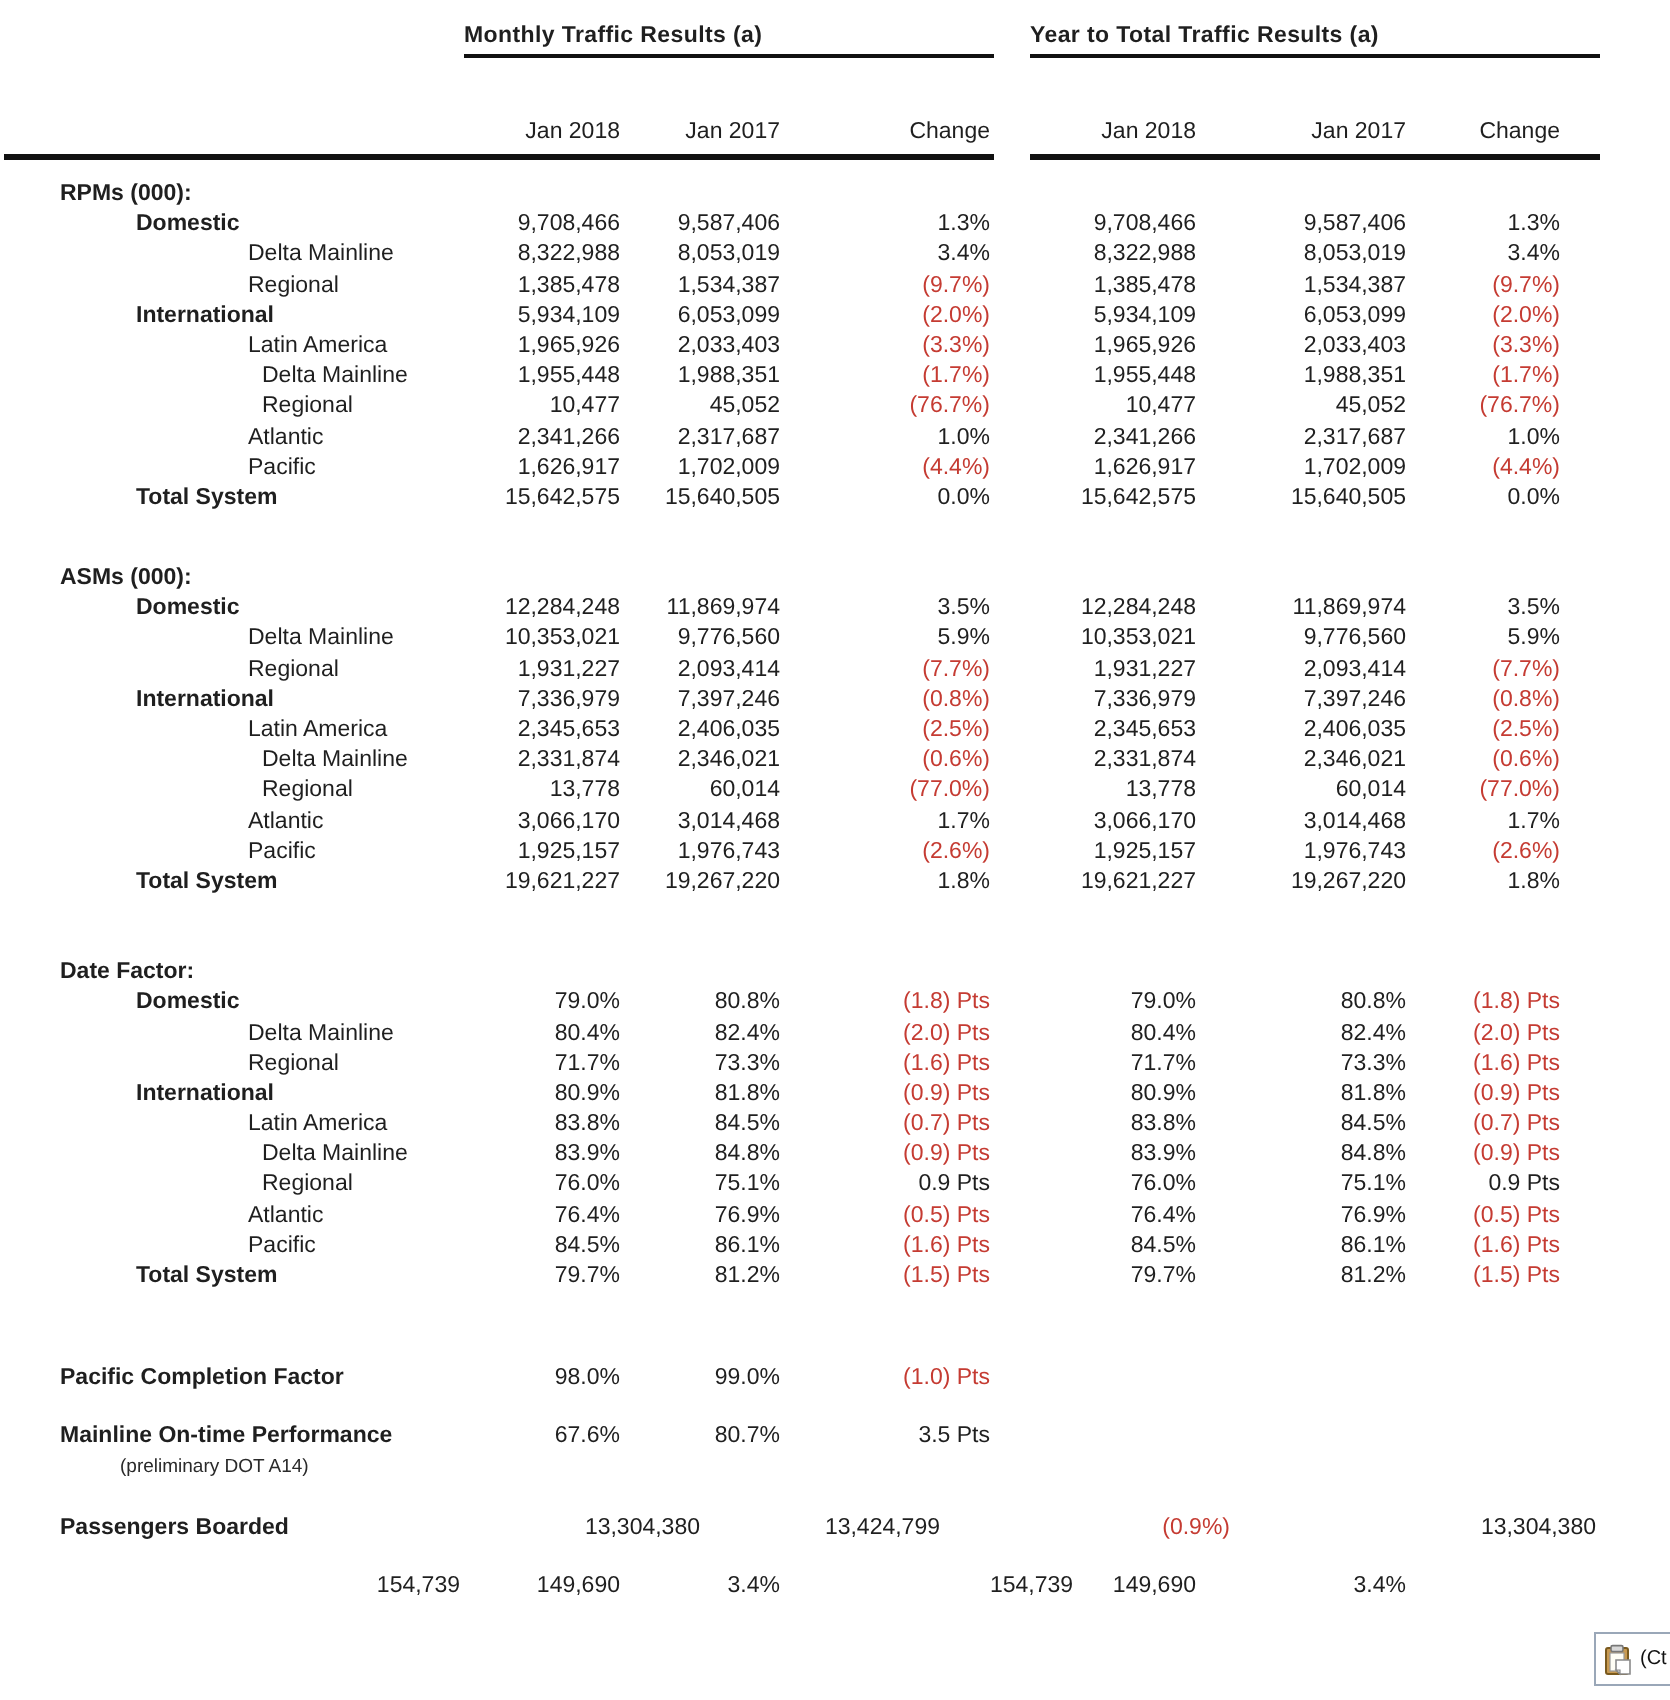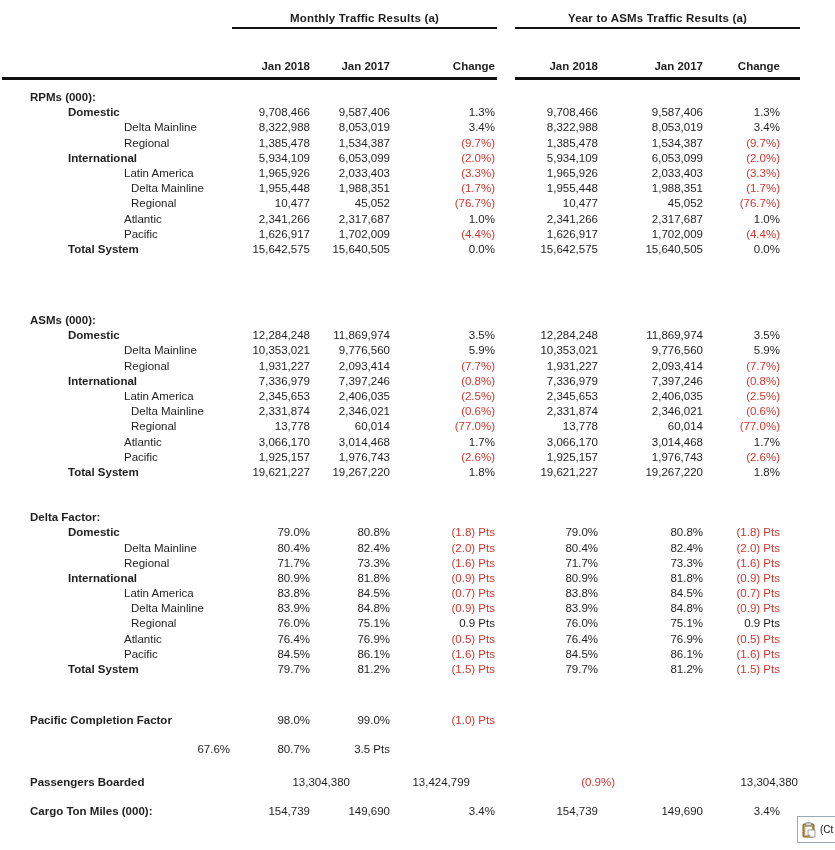--- a/index.html
+++ b/index.html
@@ -3,21 +3,21 @@
 <meta charset="utf-8">
 <style>
   html,body{margin:0;padding:0;background:#fff;}
   .page{
     position:relative; width:835px; height:850px; overflow:hidden;
     background:#fff; font-family:"Liberation Sans", sans-serif;
     color:var(--txt,#1f1f1f); font-size:11.5px;
   }
   
   .group-title{
-    position:absolute; top:12px; text-align:center; font-weight:bold;
+    position:absolute; top:12px; text-align:left; font-weight:bold;
     padding-bottom:3px; border-bottom:2px solid #111; letter-spacing:.2px;
   }
   .group-title.monthly{left:232px; width:265px;}
   .group-title.ytd{left:515px; width:285px;}
   
   .row{
     display:grid;
     grid-template-columns:230px 80px 80px 105px 22px 81px 105px 77px;
     height:15.2px; line-height:15.2px; align-items:start;
   }
@@ -26,47 +26,47 @@
   .c.n{text-align:right;}
   .c.label{text-align:left;}
   .neg{color:var(--neg,#c53b32);}
   .sec-title{font-weight:bold; padding-left:30px;}
   .ind1{padding-left:68px; font-weight:bold;}
   .ind2{padding-left:124px;}
   .ind3{padding-left:131px;}
   .metric-label{font-weight:bold; padding-left:30px; line-height:15.2px;}
   .metric-sub{font-weight:normal; font-size:9.5px; padding-left:60px; line-height:13px; color:#2a2a2a;}
   
-  .colhead{position:absolute; top:59px; left:0; font-weight:bold;}
+  .colhead{position:absolute; top:59px; left:0; font-weight:normal;}
   .rule{position:absolute; height:2px; background:#111;}
   .rule.left{top:77px; left:2px; width:495px; height:3px;}
   .rule.right{top:77px; left:515px; width:285px; height:3px;}
   
   .body-wrap{position:absolute; top:90px; left:0; width:835px;}
   .section{margin:0;}
   .section.s1{margin-top:0;}
-  .section.s2{margin-top:56px;}
+  .section.s2{margin-top:25px;}
   .section.s3{margin-top:30px;}
   .footnote{margin-top:13px; padding-left:30px; font-size:9.5px; color:#222;}
   .footnote sup{font-weight:bold; font-size:7.5px;}
   
   .paste-btn{
     position:absolute; left:797px; top:816px; width:60px; height:27px;
     background:#fff; border:1px solid #9aa7b8; display:flex; align-items:center;
     gap:3px; padding:1px 3px; box-sizing:border-box; cursor:pointer;
   }
   .paste-btn span{font-size:10px; color:#111;}
 </style>
 </head>
 <body>
 
 <div class="page" style="--neg: #c53b32; --txt: #1f1f1f;">
 
   <div class="group-title monthly">Monthly Traffic Results (a)</div>
-  <div class="group-title ytd">Year to ASMs Traffic Results (a)</div>
+  <div class="group-title ytd">Year to Total Traffic Results (a)</div>
 
   <div class="row colhead">
     <div class="c label"></div>
     <div class="c n">Jan 2018</div>
     <div class="c n">Jan 2017</div>
     <div class="c n">Change</div>
     <div class="c"></div>
     <div class="c n">Jan 2018</div>
     <div class="c n">Jan 2017</div>
     <div class="c n">Change</div>
@@ -282,21 +282,21 @@
             <div class="c n">19,267,220</div>
             <div class="c n">1.8%</div>
             <div class="c"></div>
             <div class="c n">19,621,227</div>
             <div class="c n">19,267,220</div>
             <div class="c n">1.8%</div>
           </div>
         </div>
         <div class="section s3">
           <div class="row">
-            <div class="c label sec-title">Delta Factor:</div>
+            <div class="c label sec-title">Date Factor:</div>
           </div>
           <div class="row">
             <div class="c label ind1">Domestic</div>
             <div class="c n">79.0%</div>
             <div class="c n">80.8%</div>
             <div class="c n neg">(1.8) Pts</div>
             <div class="c"></div>
             <div class="c n">79.0%</div>
             <div class="c n">80.8%</div>
             <div class="c n neg">(1.8) Pts</div>
@@ -400,20 +400,24 @@
           </div>
           <div class="c n">98.0%</div>
           <div class="c n">99.0%</div>
           <div class="c n neg">(1.0) Pts</div>
           <div class="c"></div>
           <div class="c n"></div>
           <div class="c n"></div>
           <div class="c n"></div>
         </div>
         <div class="row auto" style="margin-top: 14px;">
+          <div class="c label">
+            <div class="metric-label">Mainline On-time Performance</div>
+            <div class="metric-sub">(preliminary DOT A14)</div>
+          </div>
           <div class="c n">67.6%</div>
           <div class="c n">80.7%</div>
           <div class="c n">3.5 Pts</div>
           <div class="c"></div>
           <div class="c n"></div>
           <div class="c n"></div>
           <div class="c n"></div>
         </div>
         <div class="row auto" style="margin-top: 17px; gap: 40px;">
           <div class="c label">
@@ -421,23 +425,20 @@
           </div>
           <div class="c n">13,304,380</div>
           <div class="c n">13,424,799</div>
           <div class="c n neg">(0.9%)</div>
           <div class="c"></div>
           <div class="c n">13,304,380</div>
           <div class="c n">13,424,799</div>
           <div class="c n neg">(0.9%)</div>
         </div>
         <div class="row auto" style="margin-top: 14px;">
-          <div class="c label">
-            <div class="metric-label">Cargo Ton Miles (000):</div>
-          </div>
           <div class="c n">154,739</div>
           <div class="c n">149,690</div>
           <div class="c n">3.4%</div>
           <div class="c"></div>
           <div class="c n">154,739</div>
           <div class="c n">149,690</div>
           <div class="c n">3.4%</div>
         </div>
       </div>
   </div>

